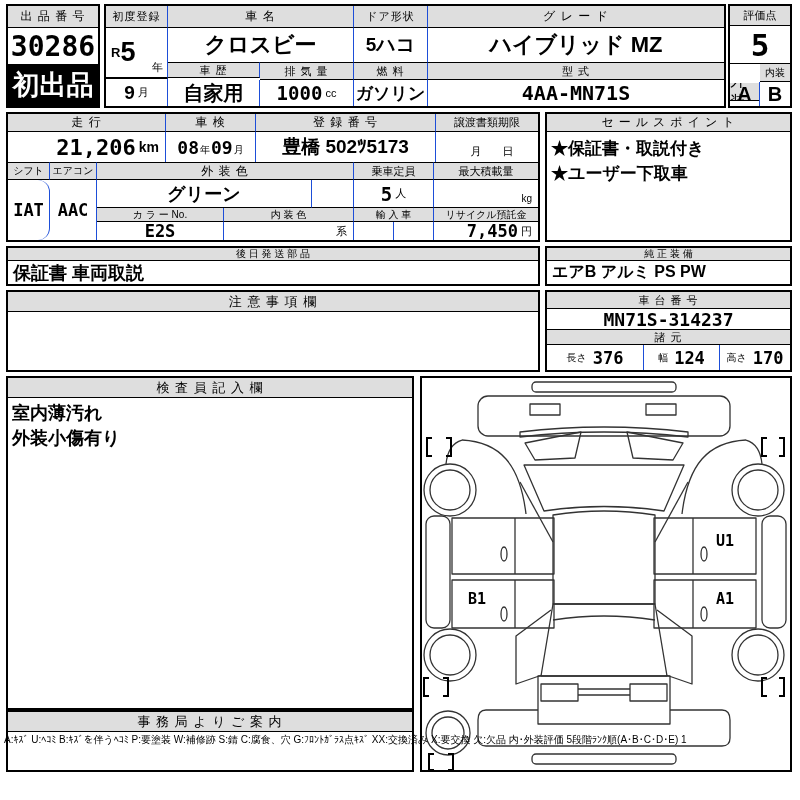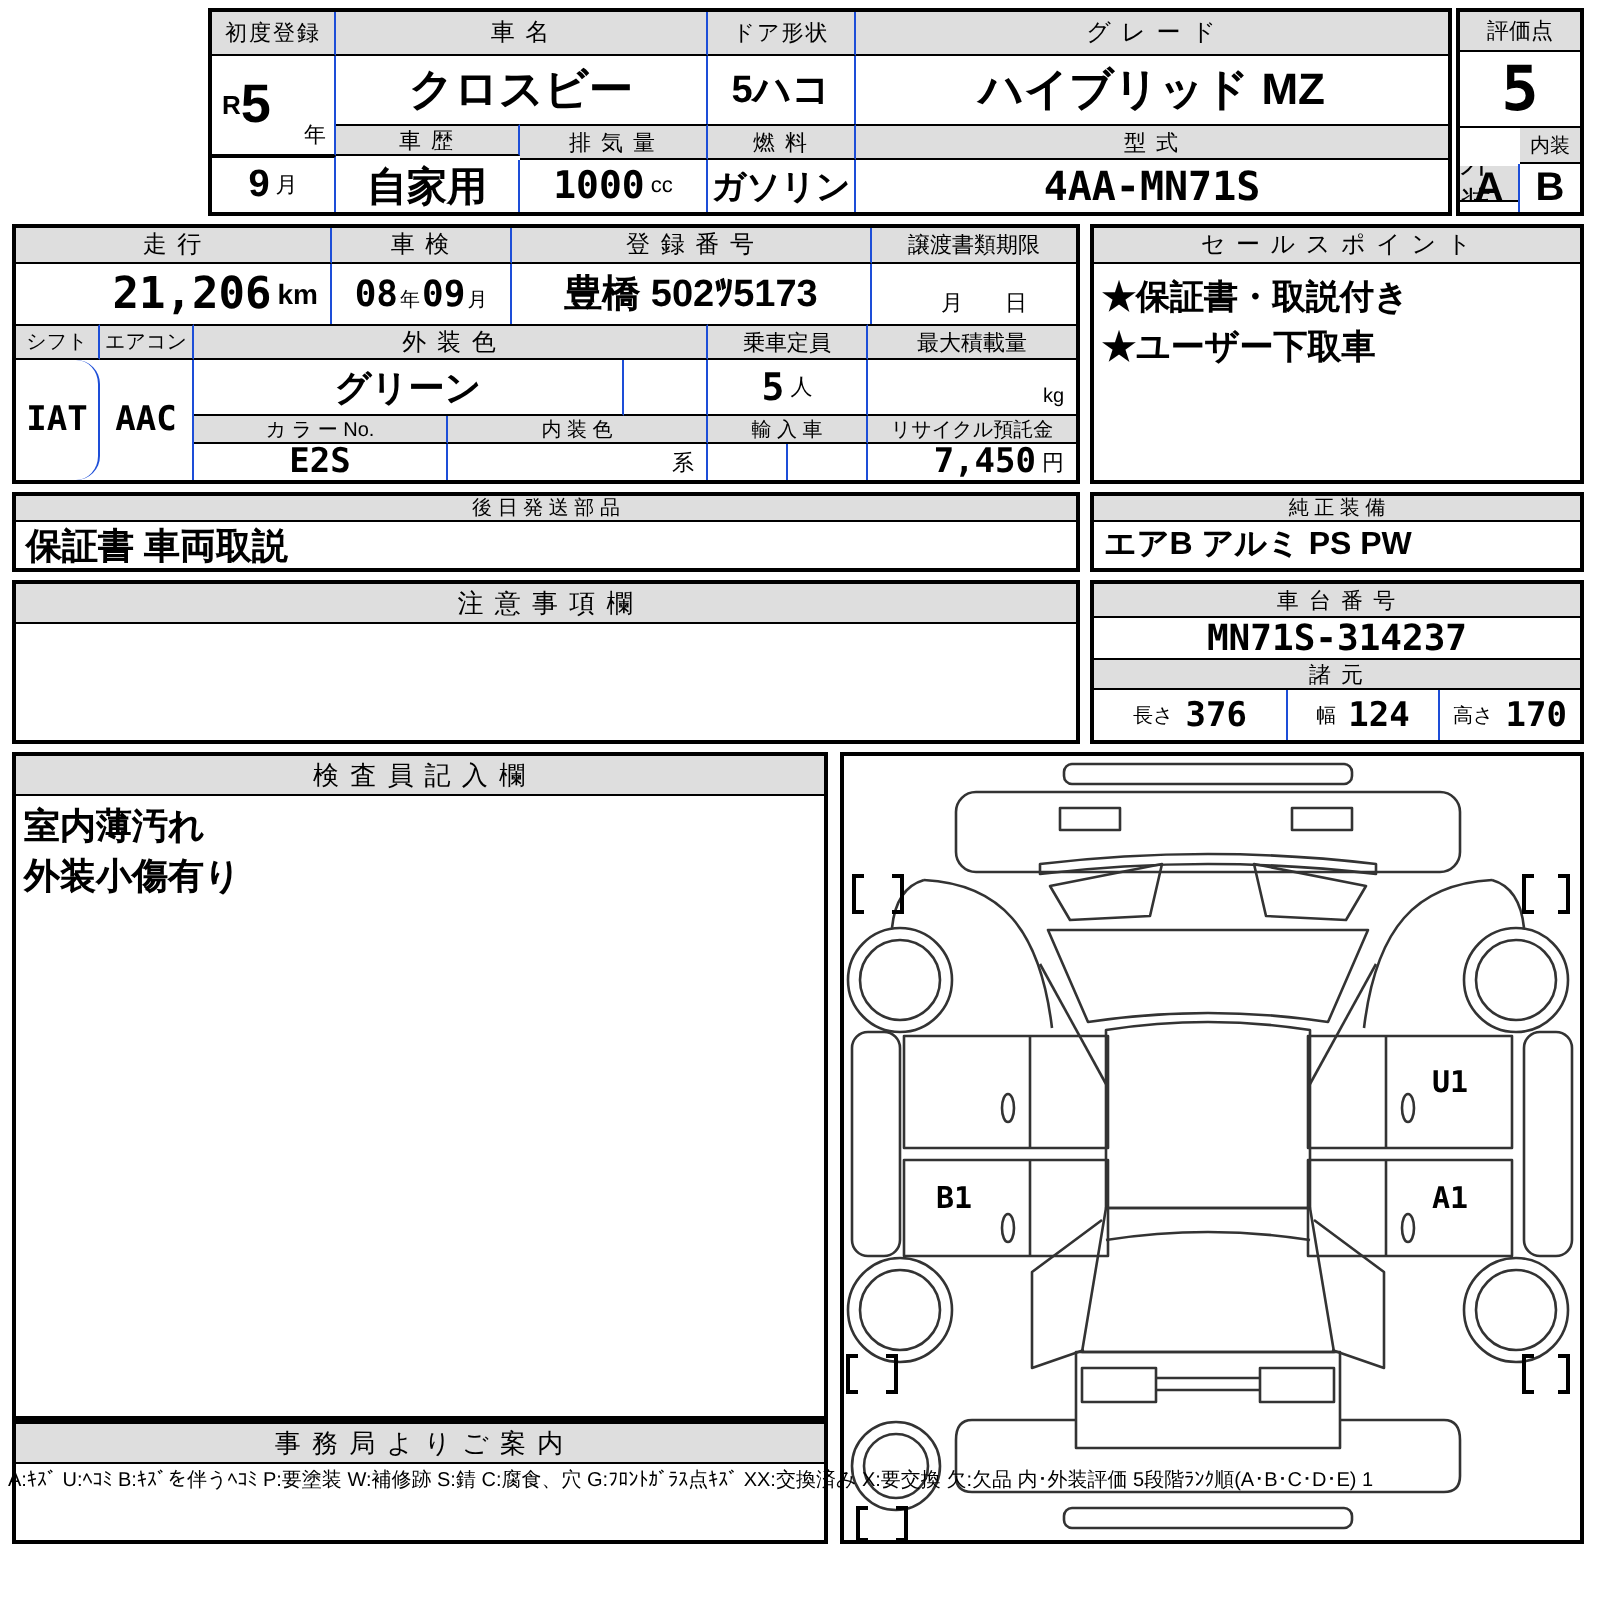--- a/index.html
+++ b/index.html
@@ -19,20 +19,25 @@
   .blackbadge{background:#000;color:#fff;}
   .small{font-size:10px;letter-spacing:0;}
   .legend{position:absolute;left:4px;top:733px;width:792px;font-size:10px;white-space:nowrap;overflow:hidden;letter-spacing:0;}
   svg text{font-family:"DejaVu Sans Mono",monospace;font-weight:bold;font-size:15px;fill:#000;}
 </style>
 </head>
 <body>
 
 <div id="sheet">
 
+  <div class="box" style="left:6px;top:4px;width:94px;height:104px;">
+    <div class="cell hdr bb" style="left:0;top:0;width:90px;height:22px;">出 品 番 号</div>
+    <div class="cell num" style="left:0;top:22px;width:90px;height:36px;font-size:28px;">30286</div>
+    <div class="cell blackbadge b" style="left:0;top:58px;width:90px;height:42px;font-size:27px;">初出品</div>
+  </div>
 
   <div class="box" style="left:104px;top:4px;width:622px;height:104px;">
     <div class="cell hdr br bb" style="left:0;top:0;width:62px;height:22px;font-size:11px;">初度登録</div>
     <div class="cell hdr br bb" style="left:62px;top:0;width:186px;height:22px;">車  名</div>
     <div class="cell hdr br bb" style="left:248px;top:0;width:74px;height:22px;font-size:11px;">ドア形状</div>
     <div class="cell hdr bb" style="left:322px;top:0;width:296px;height:22px;">グ レ ー ド</div>
 
     <div class="cell br bb left" style="left:0;top:22px;width:62px;height:50px;">
       <span style="font-size:13px;font-weight:bold;">R</span>
         <span class="b" style="font-size:27px;">5</span>
@@ -121,21 +126,21 @@
     </div>
     <div class="cell br" style="left:346px;top:108px;width:40px;height:18px;"></div>
     <div class="cell br" style="left:386px;top:108px;width:40px;height:18px;"></div>
     <div class="cell right" style="left:426px;top:108px;width:104px;height:18px;">
       <span class="num" style="font-size:17px;">7,450</span>
       <span class="unit">円</span>
     </div>
   </div>
 
   <div class="box" style="left:545px;top:112px;width:247px;height:130px;">
-    <div class="cell hdr bb" style="left:0;top:0;width:243px;height:18px;">セ ー ル ス ポ イ ン ト</div>
+    <div class="cell hdr bb" style="left:0;top:0;width:243px;height:18px;font-family:Liberation Serif, serif;">セ ー ル ス ポ イ ン ト</div>
     <div style="position:absolute;left:4px;top:22px;font-size:17px;font-weight:bold;line-height:25px;">
       <div>★保証書・取説付き</div>
       <div>★ユーザー下取車</div>
     </div>
   </div>
 
   <div class="box" style="left:6px;top:246px;width:534px;height:40px;">
     <div class="cell hdr bb small" style="left:0;top:0;width:530px;height:13px;">後 日 発 送 部 品</div>
     <div class="cell left b" style="left:0;top:13px;width:530px;height:23px;font-size:18px;">保証書 車両取説</div>
   </div>

